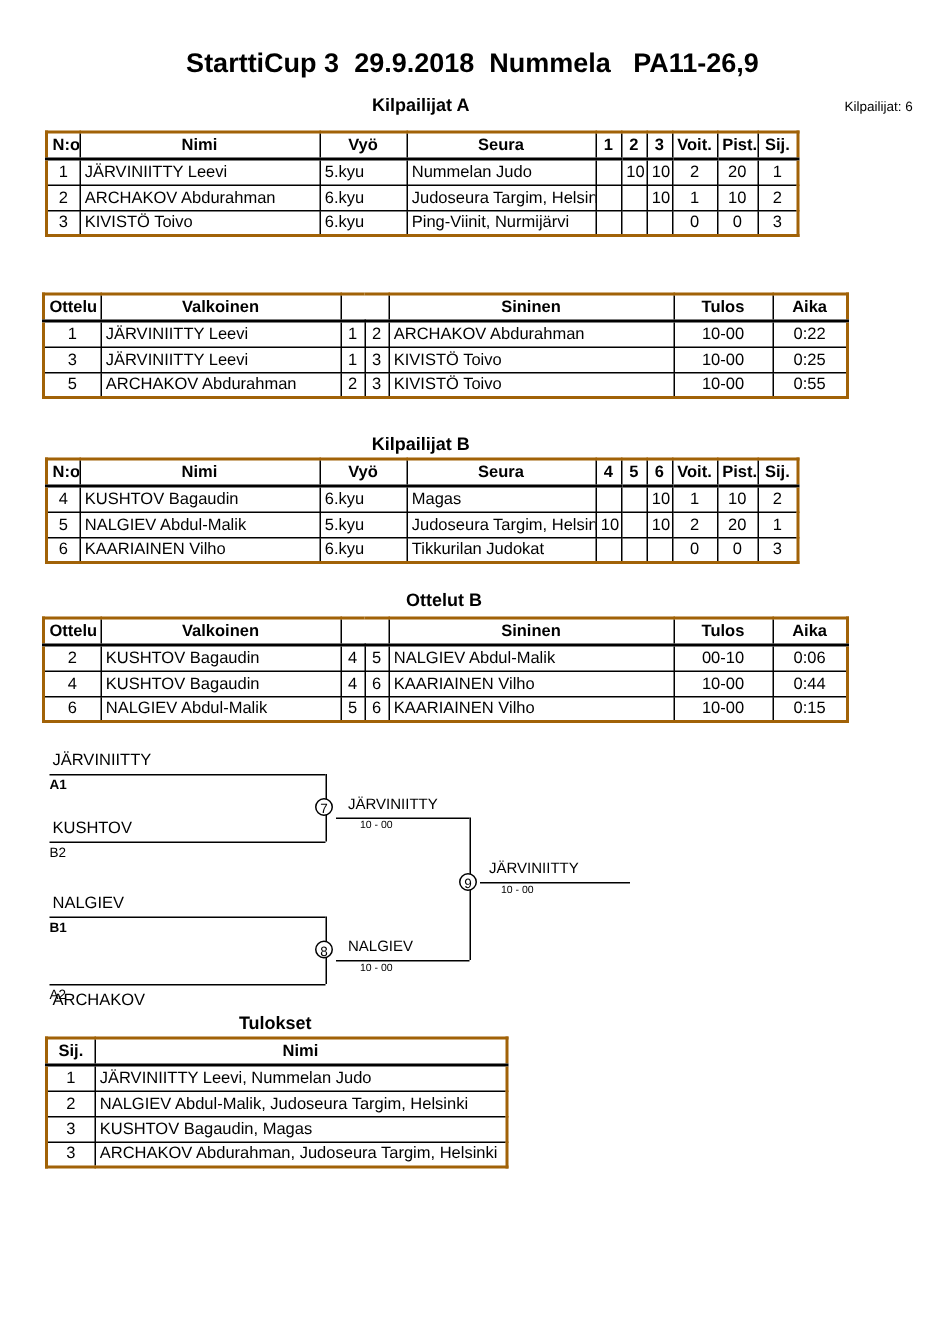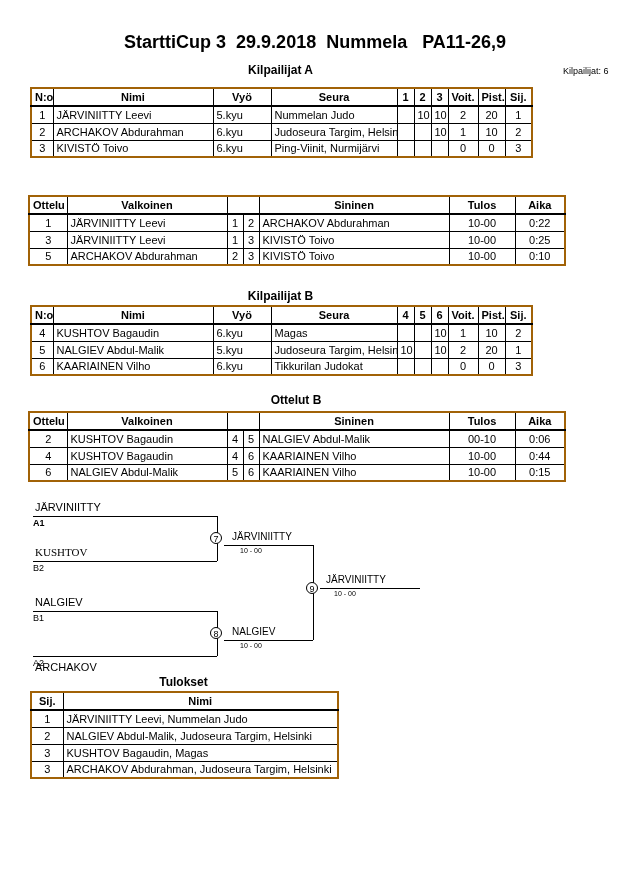--- a/index.html
+++ b/index.html
@@ -144,21 +144,21 @@
         <td class="c">10-00</td>
         <td class="c">0:25</td>
       </tr>
       <tr>
         <td class="c">5</td>
         <td>ARCHAKOV Abdurahman</td>
         <td class="c">2</td>
         <td class="c">3</td>
         <td>KIVISTÖ Toivo</td>
         <td class="c">10-00</td>
-        <td class="c">0:10</td>
+        <td class="c">0:55</td>
       </tr>
     </tbody>
   </table>
 
   <div class="abs sec" style="left:30px;top:289px;width:501px;">Kilpailijat B</div>
 
   <table class="data" style="left:30px;top:305px;width:501px;">
     <colgroup>
         <col style="width:22px">
         <col style="width:160px">
@@ -276,33 +276,33 @@
         <td class="c">0:15</td>
       </tr>
     </tbody>
   </table>
 
   <div class="bracket">
     <div class="b-name" style="left:35px;top:3px;">JÄRVINIITTY</div>
     <div class="hline" style="left:33px;top:18px;width:184px;"></div>
     <div class="b-seed" style="left:33px;top:20px;font-weight:bold;">A1</div>
 
-    <div class="b-name" style="left:35px;top:48px;font-family:Liberation Serif, serif;">KUSHTOV</div>
+    <div class="b-name" style="left:35px;top:48px;">KUSHTOV</div>
     <div class="hline" style="left:33px;top:63px;width:184px;"></div>
     <div class="b-seed" style="left:33px;top:65px;">B2</div>
 
     <div class="vline" style="left:217px;top:18px;height:45px;"></div>
     <div class="node" style="left:210px;top:34px;">7</div>
     <div class="hline" style="left:224px;top:47px;width:89px;"></div>
     <div class="b-wname" style="left:232px;top:33px;">JÄRVINIITTY</div>
     <div class="b-score" style="left:240px;top:49px;">10 - 00</div>
 
     <div class="b-name" style="left:35px;top:98px;">NALGIEV</div>
     <div class="hline" style="left:33px;top:113px;width:184px;"></div>
-    <div class="b-seed" style="left:33px;top:115px;">B1</div>
+    <div class="b-seed" style="left:33px;top:115px;font-weight:bold;">B1</div>
 
     <div class="b-name" style="left:35px;top:143px;margin-top:20px;">ARCHAKOV</div>
     <div class="hline" style="left:33px;top:158px;width:184px;"></div>
     <div class="b-seed" style="left:33px;top:160px;">A2</div>
 
     <div class="vline" style="left:217px;top:113px;height:45px;"></div>
     <div class="node" style="left:210px;top:129px;">8</div>
     <div class="hline" style="left:224px;top:142px;width:89px;"></div>
     <div class="b-wname" style="left:232px;top:128px;">NALGIEV</div>
     <div class="b-score" style="left:240px;top:144px;">10 - 00</div>

